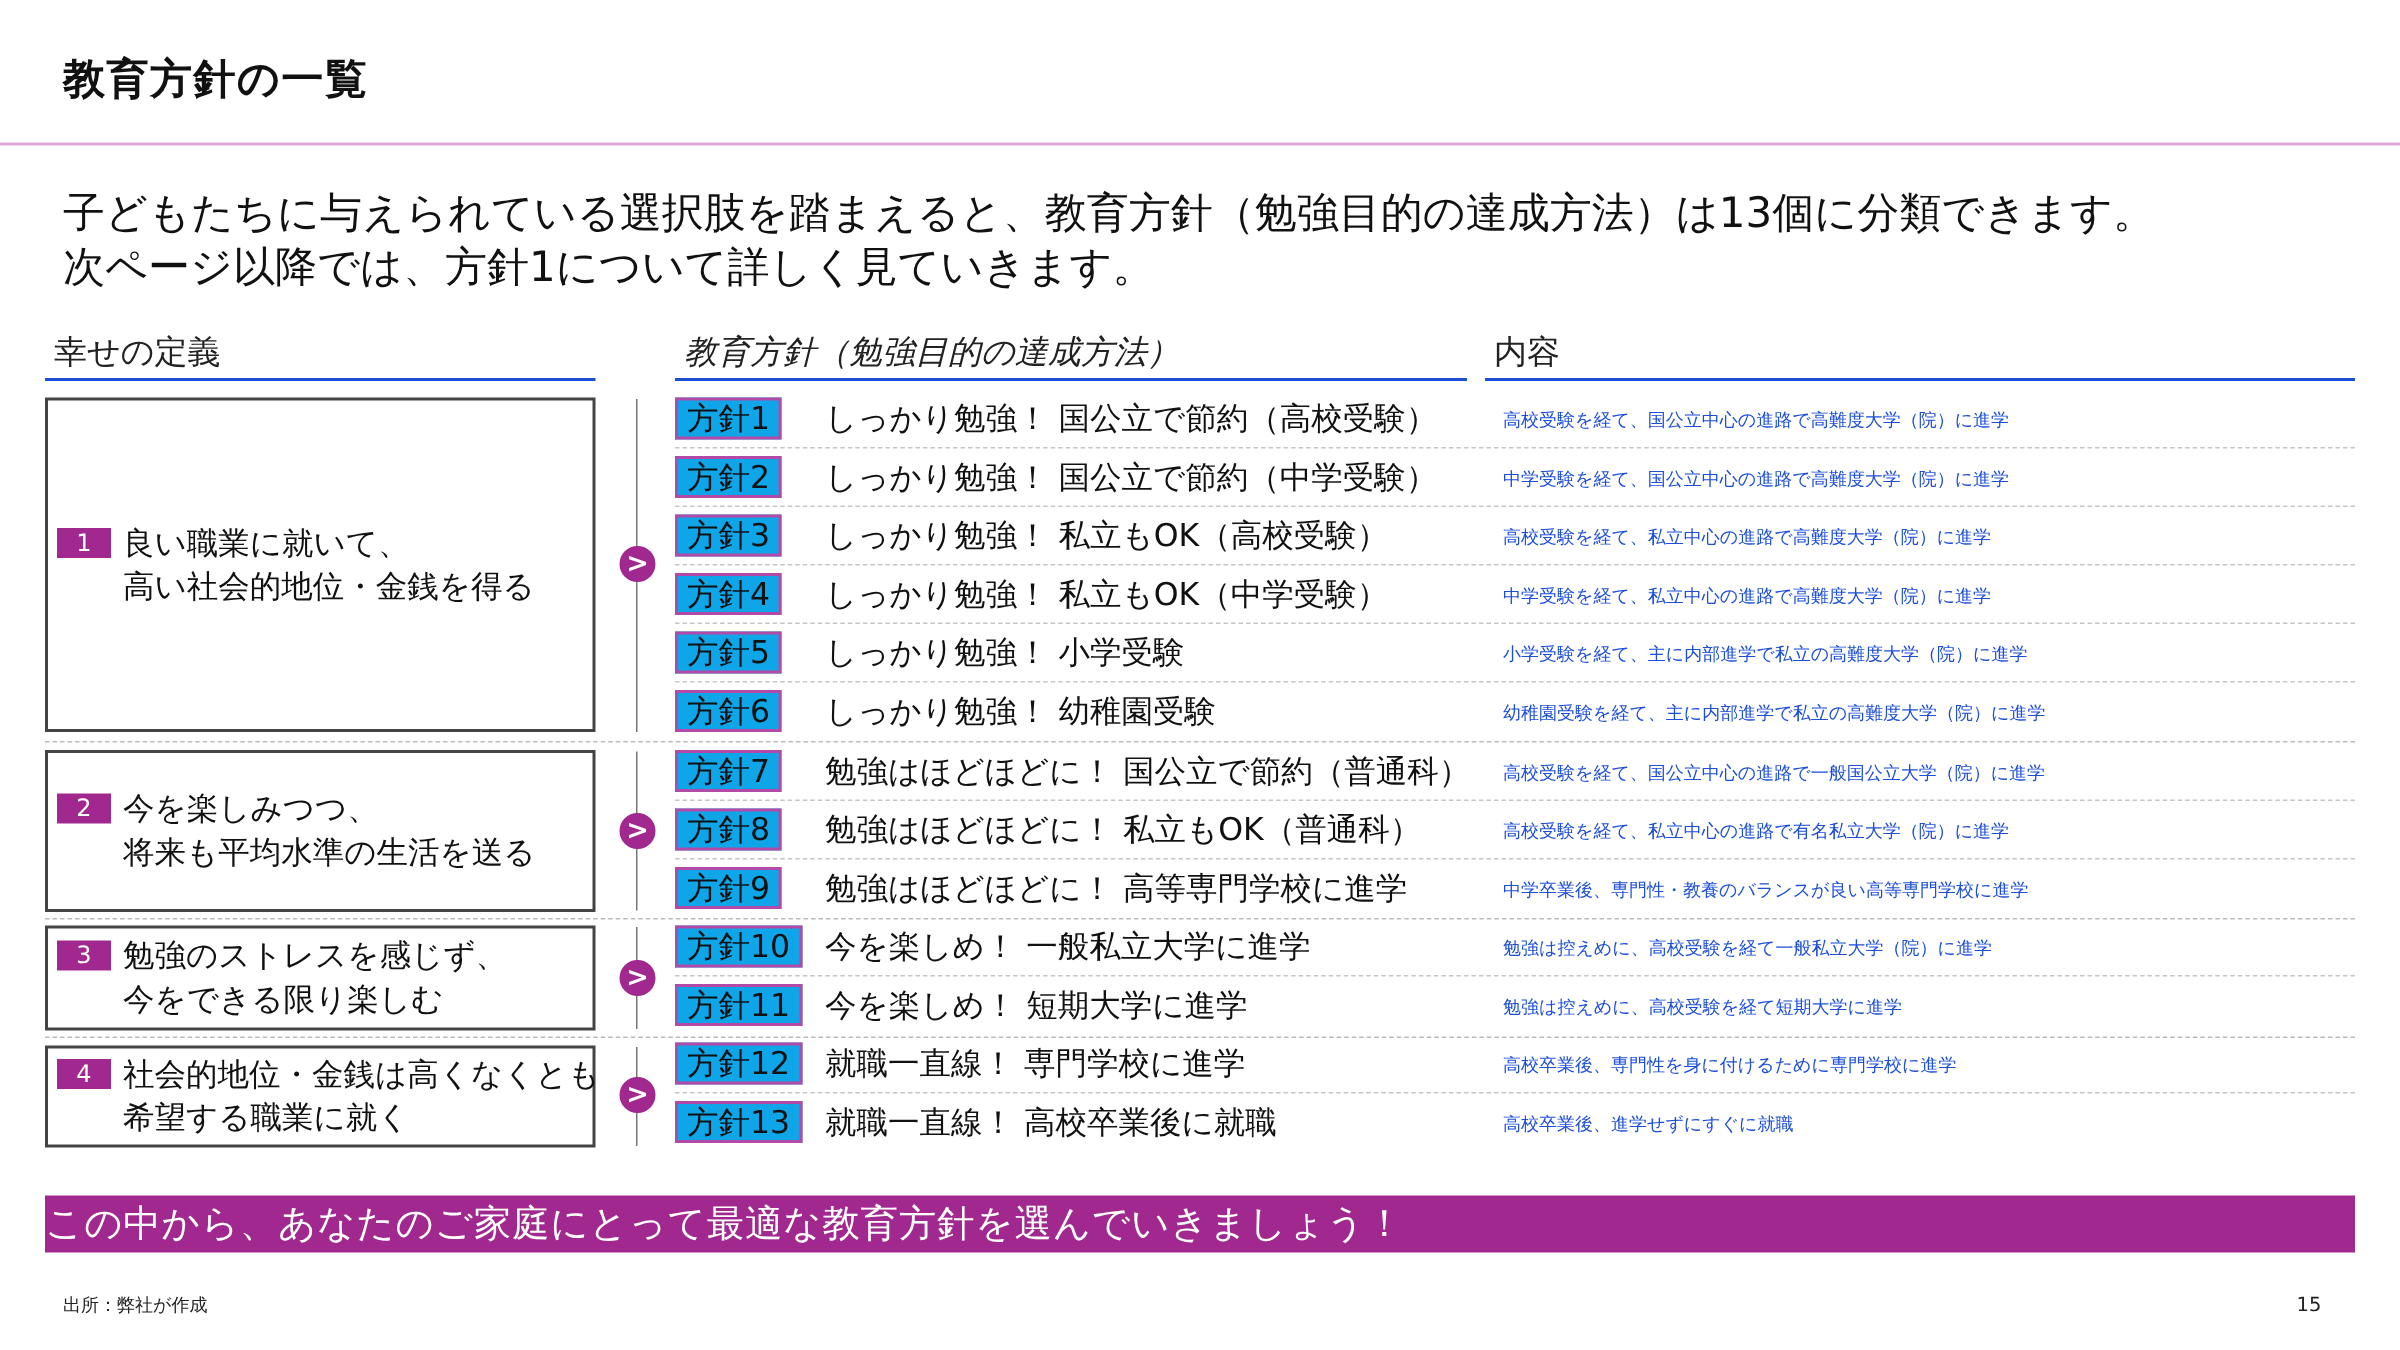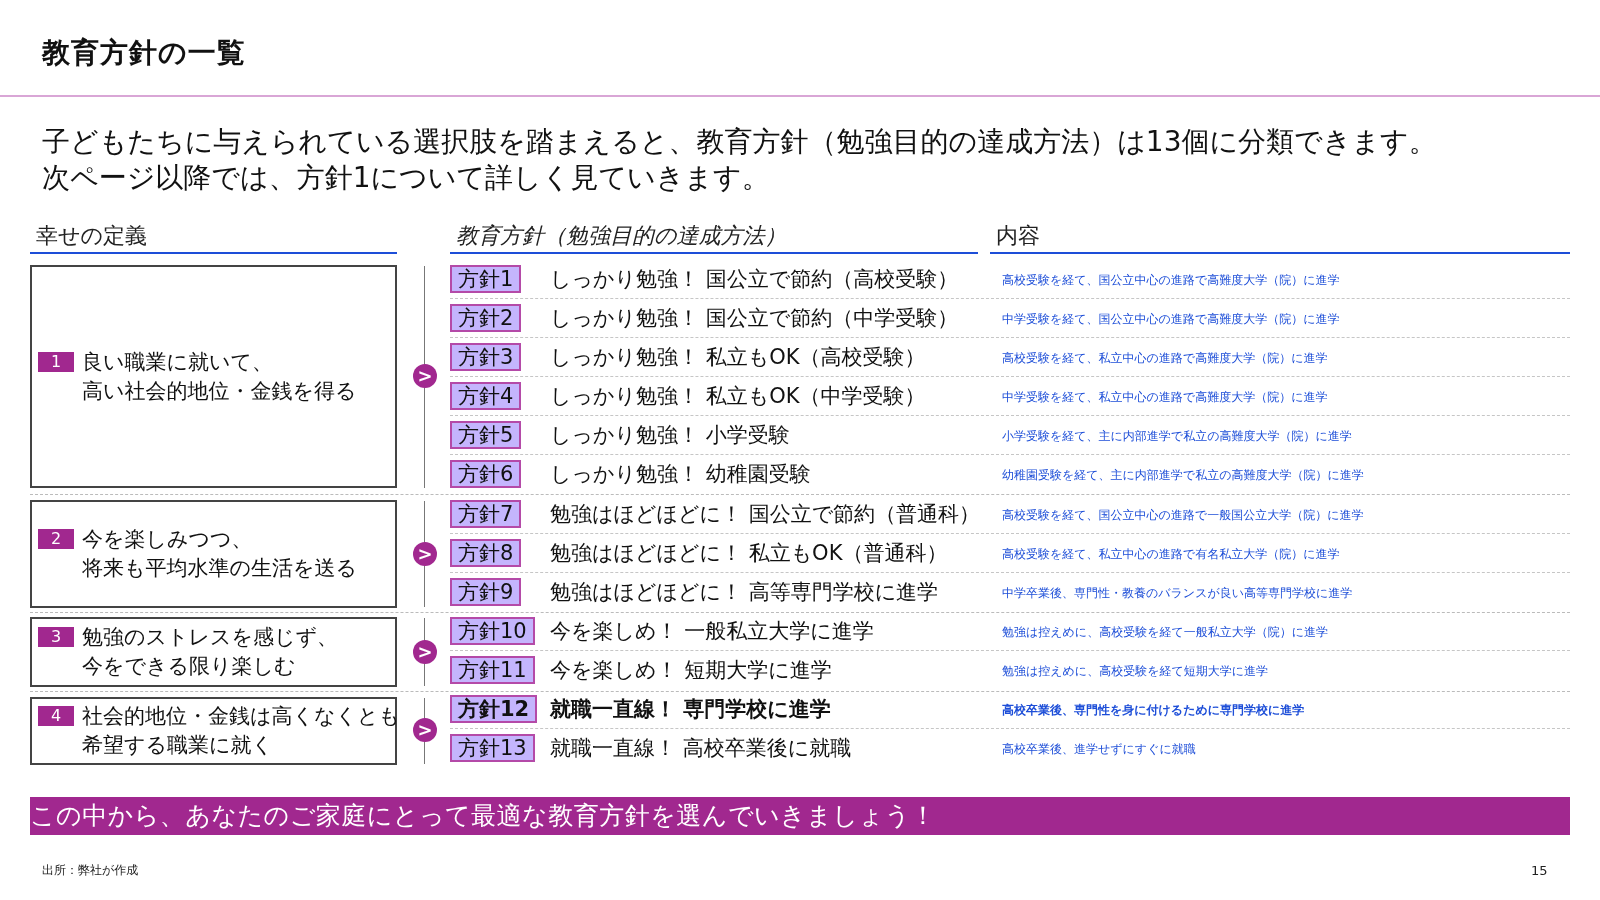--- a/index.html
+++ b/index.html
@@ -54,21 +54,21 @@
   .group-divider {
     position: absolute; left: 30px; width: 1540px; height: 0;
     border-top: 1px dashed #bbb;
   }
 
   .row {
     position: absolute; left: 450px; width: 1120px; height: 39px;
   }
   .row .tag {
     position: absolute; left: 0; top: 5px; height: 28px; box-sizing: border-box;
-    border: 2px solid #b44aa8; background: #c4b5fd; color: #111;
+    border: 2px solid #b44aa8; background: #0ea5e9; color: #111;
     font-size: 21px; line-height: 24px; padding: 0 6px; white-space: nowrap;
   }
   .row .policy {
     position: absolute; left: 100px; top: 5px; font-size: 21px; line-height: 28px; white-space: nowrap; color: #111;
   }
   .row .content {
     position: absolute; left: 552px; top: 7px; font-size: 12px; line-height: 26px; white-space: nowrap; color: #1d4ed8;
   }
   .row .row-sep {
     position: absolute; left: 0; right: 0; bottom: 0; height: 0; border-top: 1px dashed #c6c6c6;
@@ -204,21 +204,21 @@
   <div class="tag">方針10</div>
   <div class="policy">今を楽しめ！ 一般私立大学に進学</div>
   <div class="content">勉強は控えめに、高校受験を経て一般私立大学（院）に進学</div>
   <div class="row-sep"></div>
 </div>
 <div class="row" style="top:651px;">
   <div class="tag">方針11</div>
   <div class="policy">今を楽しめ！ 短期大学に進学</div>
   <div class="content">勉強は控えめに、高校受験を経て短期大学に進学</div>
 </div>
-<div class="row" style="top:690px;font-weight:bold;">
+<div class="row" style="top:690px;">
   <div class="tag">方針12</div>
   <div class="policy">就職一直線！ 専門学校に進学</div>
   <div class="content">高校卒業後、専門性を身に付けるために専門学校に進学</div>
   <div class="row-sep"></div>
 </div>
 <div class="row" style="top:729px;padding-left:32px;">
   <div class="tag">方針13</div>
   <div class="policy">就職一直線！ 高校卒業後に就職</div>
   <div class="content">高校卒業後、進学せずにすぐに就職</div>
 </div>

